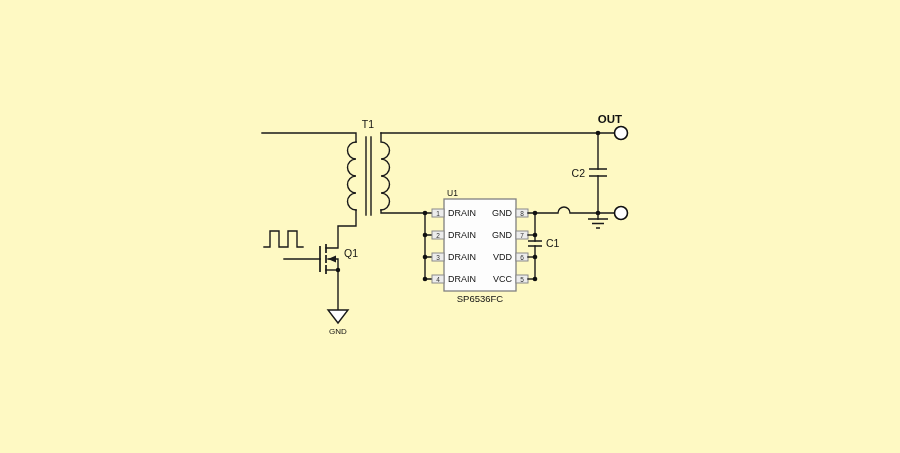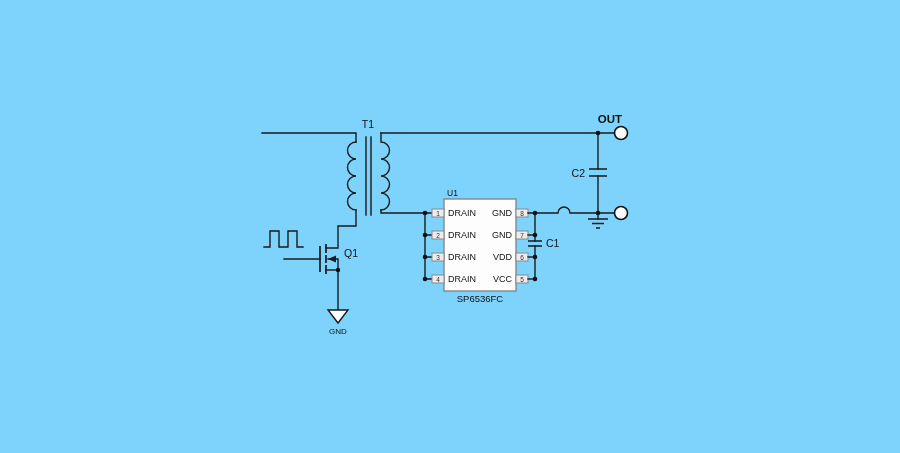--- a/index.html
+++ b/index.html
@@ -8,21 +8,21 @@
     background: #ffffff;
     width: 900px;
     height: 453px;
     overflow: hidden;
     font-family: "Liberation Sans", sans-serif;
   }
   .canvas {
     position: relative;
     width: 900px;
     height: 453px;
-    background: #7dd3fc;
+    background: #fef9c3;
   }
   svg { display: block; }
   .wire { stroke: #1a1a1a; stroke-width: 1.4; fill: none; stroke-linecap: square; }
   .thick { stroke: #1a1a1a; stroke-width: 1.7; fill: none; stroke-linecap: butt; }
   .dot { fill: #111111; stroke: none; }
   .terminal { fill: #ffffff; stroke: #111111; stroke-width: 1.6; }
   .ic-body { fill: #fdfdfd; stroke: #808080; stroke-width: 1.3; }
   .pin-box { fill: #ececec; stroke: #8a8a8a; stroke-width: 1; }
   .gnd-tri { fill: #ffffff; stroke: #1a1a1a; stroke-width: 1.4; }
   .arrow { fill: #1a1a1a; stroke: none; }

